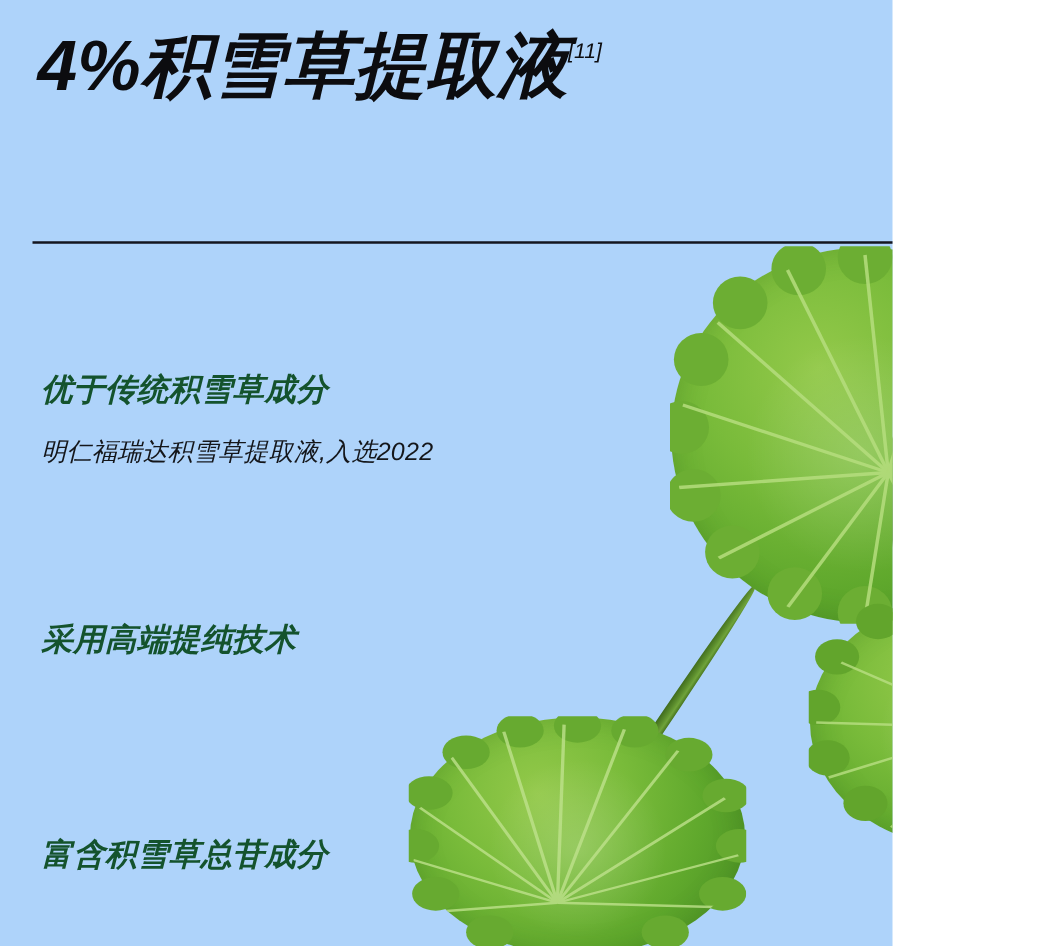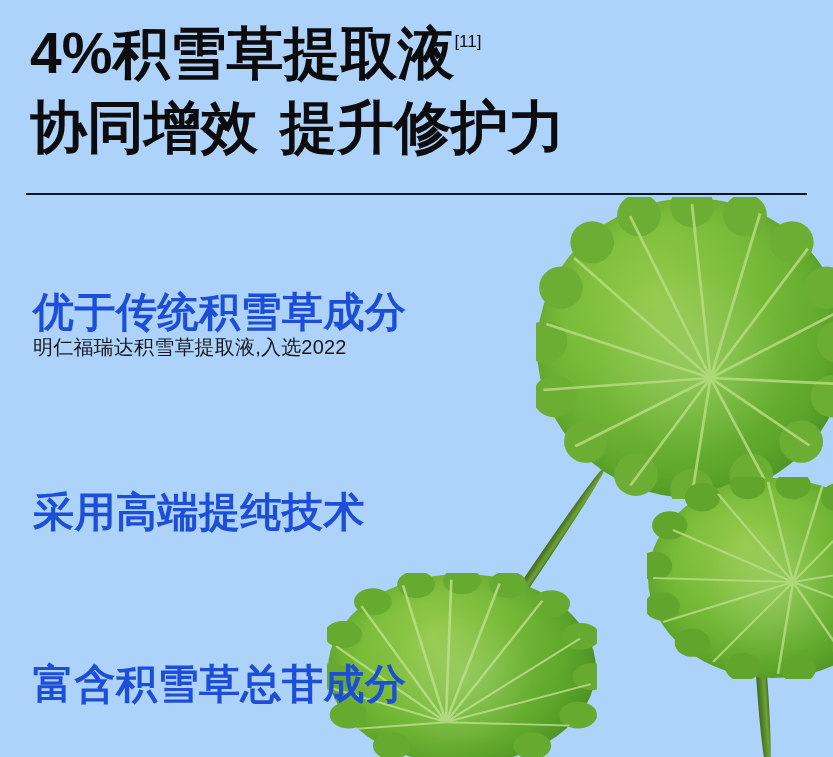--- a/index.html
+++ b/index.html
@@ -7,24 +7,25 @@
     margin: 0;
     padding: 0;
   }
   body {
     background: #ffffff;
     font-family: "Liberation Sans", "DejaVu Sans", sans-serif;
   }
 
   .poster {
     position: relative;
-    width: 833px;
+    width: 714px;
     height: 757px;
     overflow: hidden;
     background: #aed3fa;
+    font-style: italic;
   }
 
   
   .artwork {
     position: absolute;
     inset: 0;
     overflow: hidden;
     pointer-events: none;
   }
 
@@ -90,34 +91,34 @@
     position: absolute;
     left: 26px;
     top: 193px;
     width: 781px;
     height: 2px;
     background: #14161f;
   }
 
   .section { position: absolute; left: 33px; }
   .section-title {
-    color: #1d4ed8;
+    color: #14532d;
     font-weight: 700;
-    font-size: 41px;
+    font-size: 25px;
     line-height: 36px;
     letter-spacing: 0.5px;
     white-space: nowrap;
   }
   .section-body {
     color: #14161a;
     font-weight: 400;
     font-size: 20px;
     line-height: 31px;
     letter-spacing: 0.2px;
-    margin-top: 2px;
+    margin-top: 17px;
     white-space: nowrap;
   }
   .section-body .bline { display: block; }
 
   #section-1 { top: 294px; }
   #section-2 { top: 494px; }
   #section-3 { top: 666px; }
 </style>
 </head>
 <body>
@@ -261,21 +262,20 @@
         </svg>
       </div>
     </div>
 
   </div>
 
   <div class="content">
 
     <div class="headline">
       <span class="line"><span>4%积雪草提取液</span><sup>[11]</sup></span>
-      <span class="line"><span>协同增效</span><span class="gap"></span><span>提升修护力</span></span>
     </div>
 
     <div class="divider"></div>
 
     <div class="section" id="section-1">
       <div class="section-title">优于传统积雪草成分</div>
       <div class="section-body">
         <span class="bline">明仁福瑞达积雪草提取液,入选2022</span>
       </div>
     </div>

